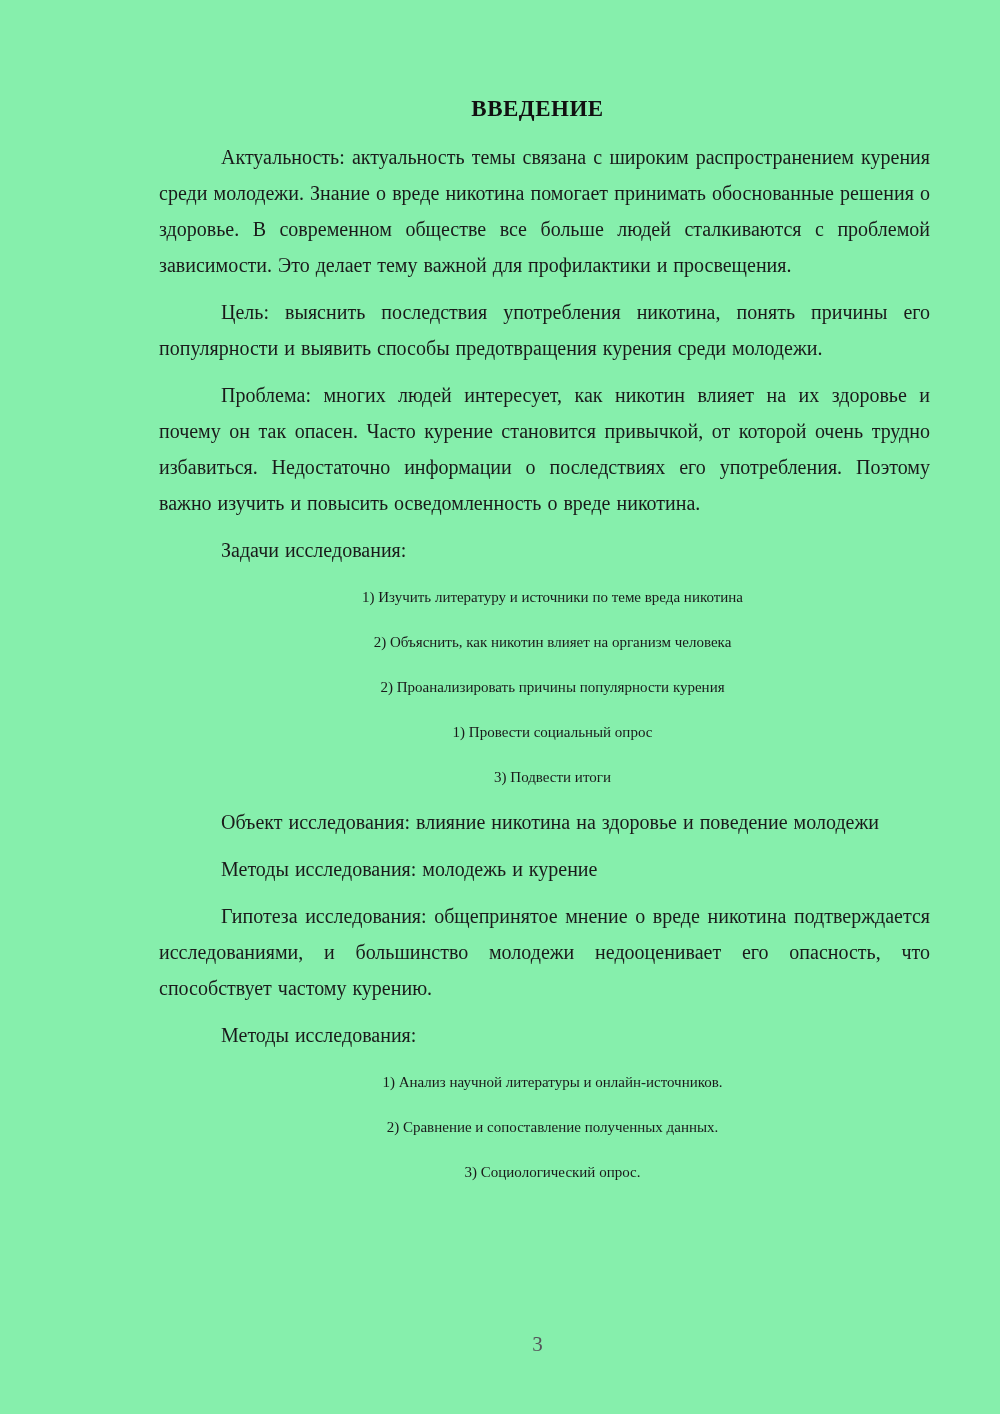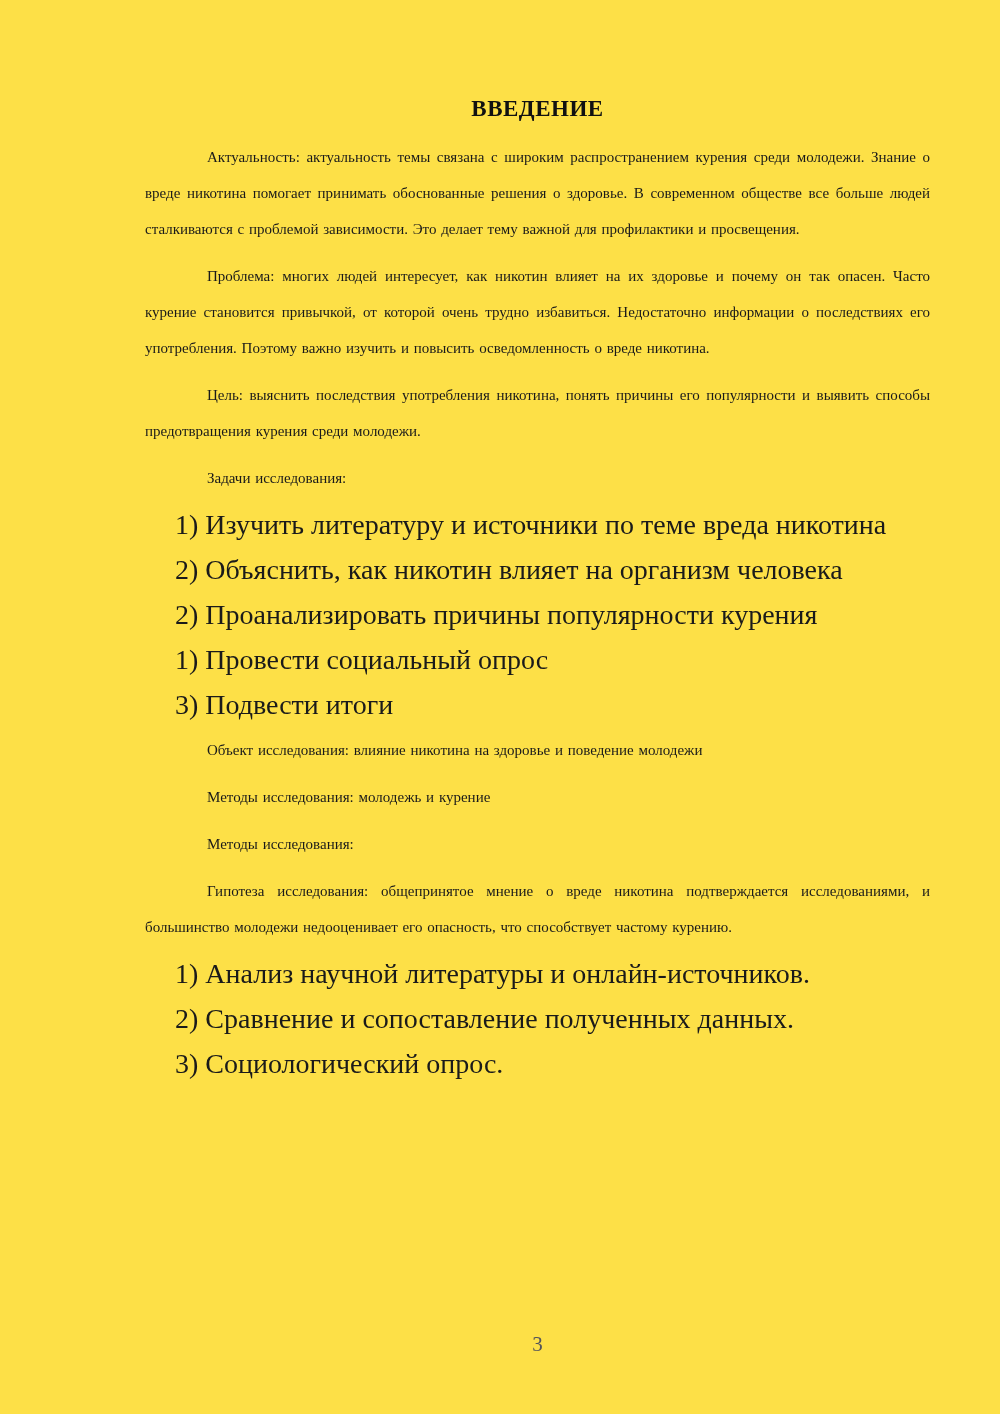--- a/index.html
+++ b/index.html
@@ -4,61 +4,61 @@
 <style>
   html, body {
     margin: 0;
     padding: 0;
     background: #ffffff;
   }
   .page {
     position: relative;
     width: 1000px;
     height: 1414px;
-    background: #fde047;
+    background: #86efac;
     font-family: "Liberation Serif", "DejaVu Serif", serif;
     color: #1a1a1a;
     overflow: hidden;
   }
   .content {
     position: absolute;
     left: 145px;
     top: 95px;
     width: 785px;
   }
   .doc-title {
     font-size: 23px;
     font-weight: bold;
     text-align: center;
     line-height: 28px;
     margin: 0 0 16px 0;
     letter-spacing: 0.5px;
     color: #111111;
   }
   .para {
-    font-size: 15px;
+    font-size: 20px;
     line-height: 36px;
     text-align: justify;
     text-indent: 62px;
-    margin: 0 0 11px 0;
+    margin: 0 0 11px 14px;
     word-spacing: 1px;
   }
   .lead-para {
     
   }
   .doc-list {
     list-style: none;
     margin: 0 0 3px 0;
     padding: 0 0 0 30px;
   }
   .doc-list li {
-    font-size: 28px;
+    font-size: 15px;
     line-height: 36px;
     margin: 0 0 9px 0;
-    text-align: left;
+    text-align: center;
   }
   .page-number {
     position: absolute;
     left: 145px;
     width: 785px;
     top: 1330px;
     text-align: center;
     font-size: 21px;
     line-height: 28px;
     color: #55555a;
@@ -67,41 +67,41 @@
 </head>
 <body>
 
 <div class="page">
   <div class="content">
 
     <h1 class="doc-title">ВВЕДЕНИЕ</h1>
 
     <p class="para lead-para">Актуальность: актуальность темы связана с широким распространением курения среди молодежи. Знание о вреде никотина помогает принимать обоснованные решения о здоровье. В современном обществе все больше людей сталкиваются с проблемой зависимости. Это делает тему важной для профилактики и просвещения.</p>
 
+    <p class="para">Цель: выяснить последствия употребления никотина, понять причины его популярности и выявить способы предотвращения курения среди молодежи.</p>
+
     <p class="para">Проблема: многих людей интересует, как никотин влияет на их здоровье и почему он так опасен. Часто курение становится привычкой, от которой очень трудно избавиться. Недостаточно информации о последствиях его употребления. Поэтому важно изучить и повысить осведомленность о вреде никотина.</p>
-
-    <p class="para">Цель: выяснить последствия употребления никотина, понять причины его популярности и выявить способы предотвращения курения среди молодежи.</p>
 
     <p class="para">Задачи исследования:</p>
 
     <ul class="doc-list">
       <li>1) Изучить литературу и источники по теме вреда никотина</li>
       <li>2) Объяснить, как никотин влияет на организм человека</li>
       <li>2) Проанализировать причины популярности курения</li>
       <li>1) Провести социальный опрос</li>
       <li>3) Подвести итоги</li>
     </ul>
 
     <p class="para">Объект исследования: влияние никотина на здоровье и поведение молодежи</p>
 
     <p class="para">Методы исследования: молодежь и курение</p>
 
+    <p class="para">Гипотеза исследования: общепринятое мнение о вреде никотина подтверждается исследованиями, и большинство молодежи недооценивает его опасность, что способствует частому курению.</p>
+
     <p class="para">Методы исследования:</p>
-
-    <p class="para">Гипотеза исследования: общепринятое мнение о вреде никотина подтверждается исследованиями, и большинство молодежи недооценивает его опасность, что способствует частому курению.</p>
 
     <ul class="doc-list">
       <li>1) Анализ научной литературы и онлайн-источников.</li>
       <li>2) Сравнение и сопоставление полученных данных.</li>
       <li>3) Социологический опрос.</li>
     </ul>
 
   </div>
 
   <div class="page-number">3</div>

